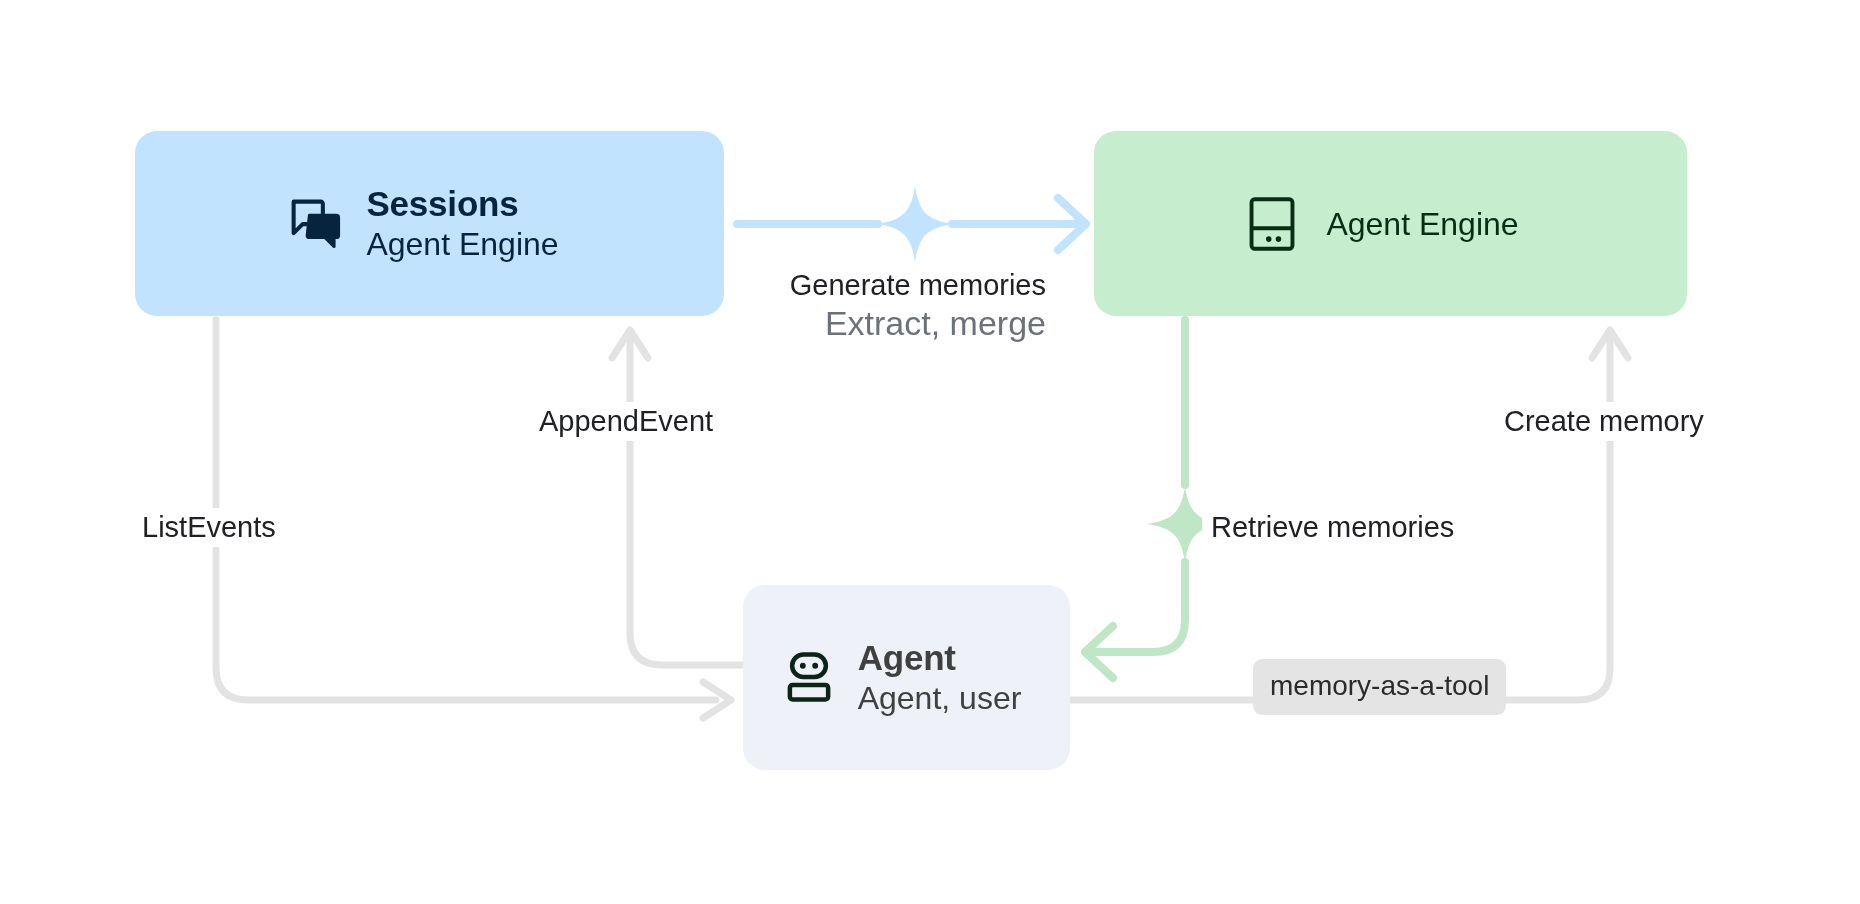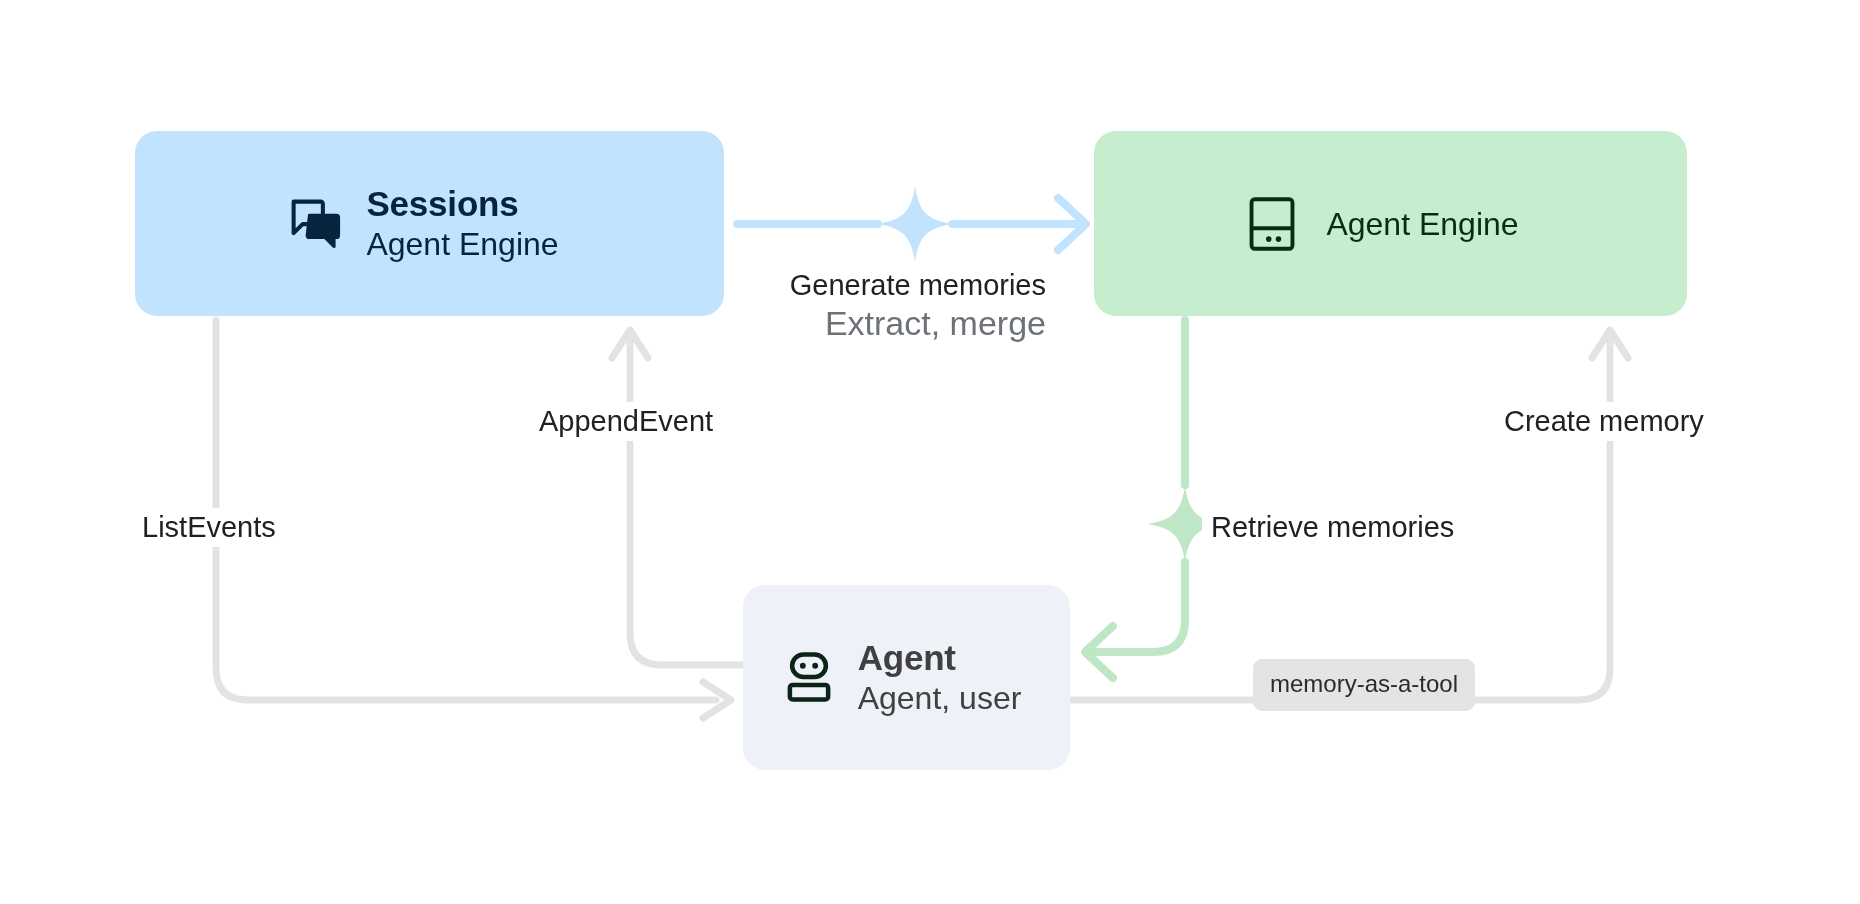--- a/index.html
+++ b/index.html
@@ -137,21 +137,21 @@
   #label-creatememory {
     left: 1495px;
     top: 402px;
   }
 
   .chip {
     position: absolute;
     background: #e4e4e4;
     border-radius: 9px;
     color: #2b2b2b;
-    font-size: 24px;
+    font-size: 28px;
     line-height: 1;
     padding: 13px 17px 15px 17px;
     white-space: nowrap;
   }
   #chip-memory-as-a-tool {
     left: 1253px;
     top: 659px;
   }
 </style>
 </head>

